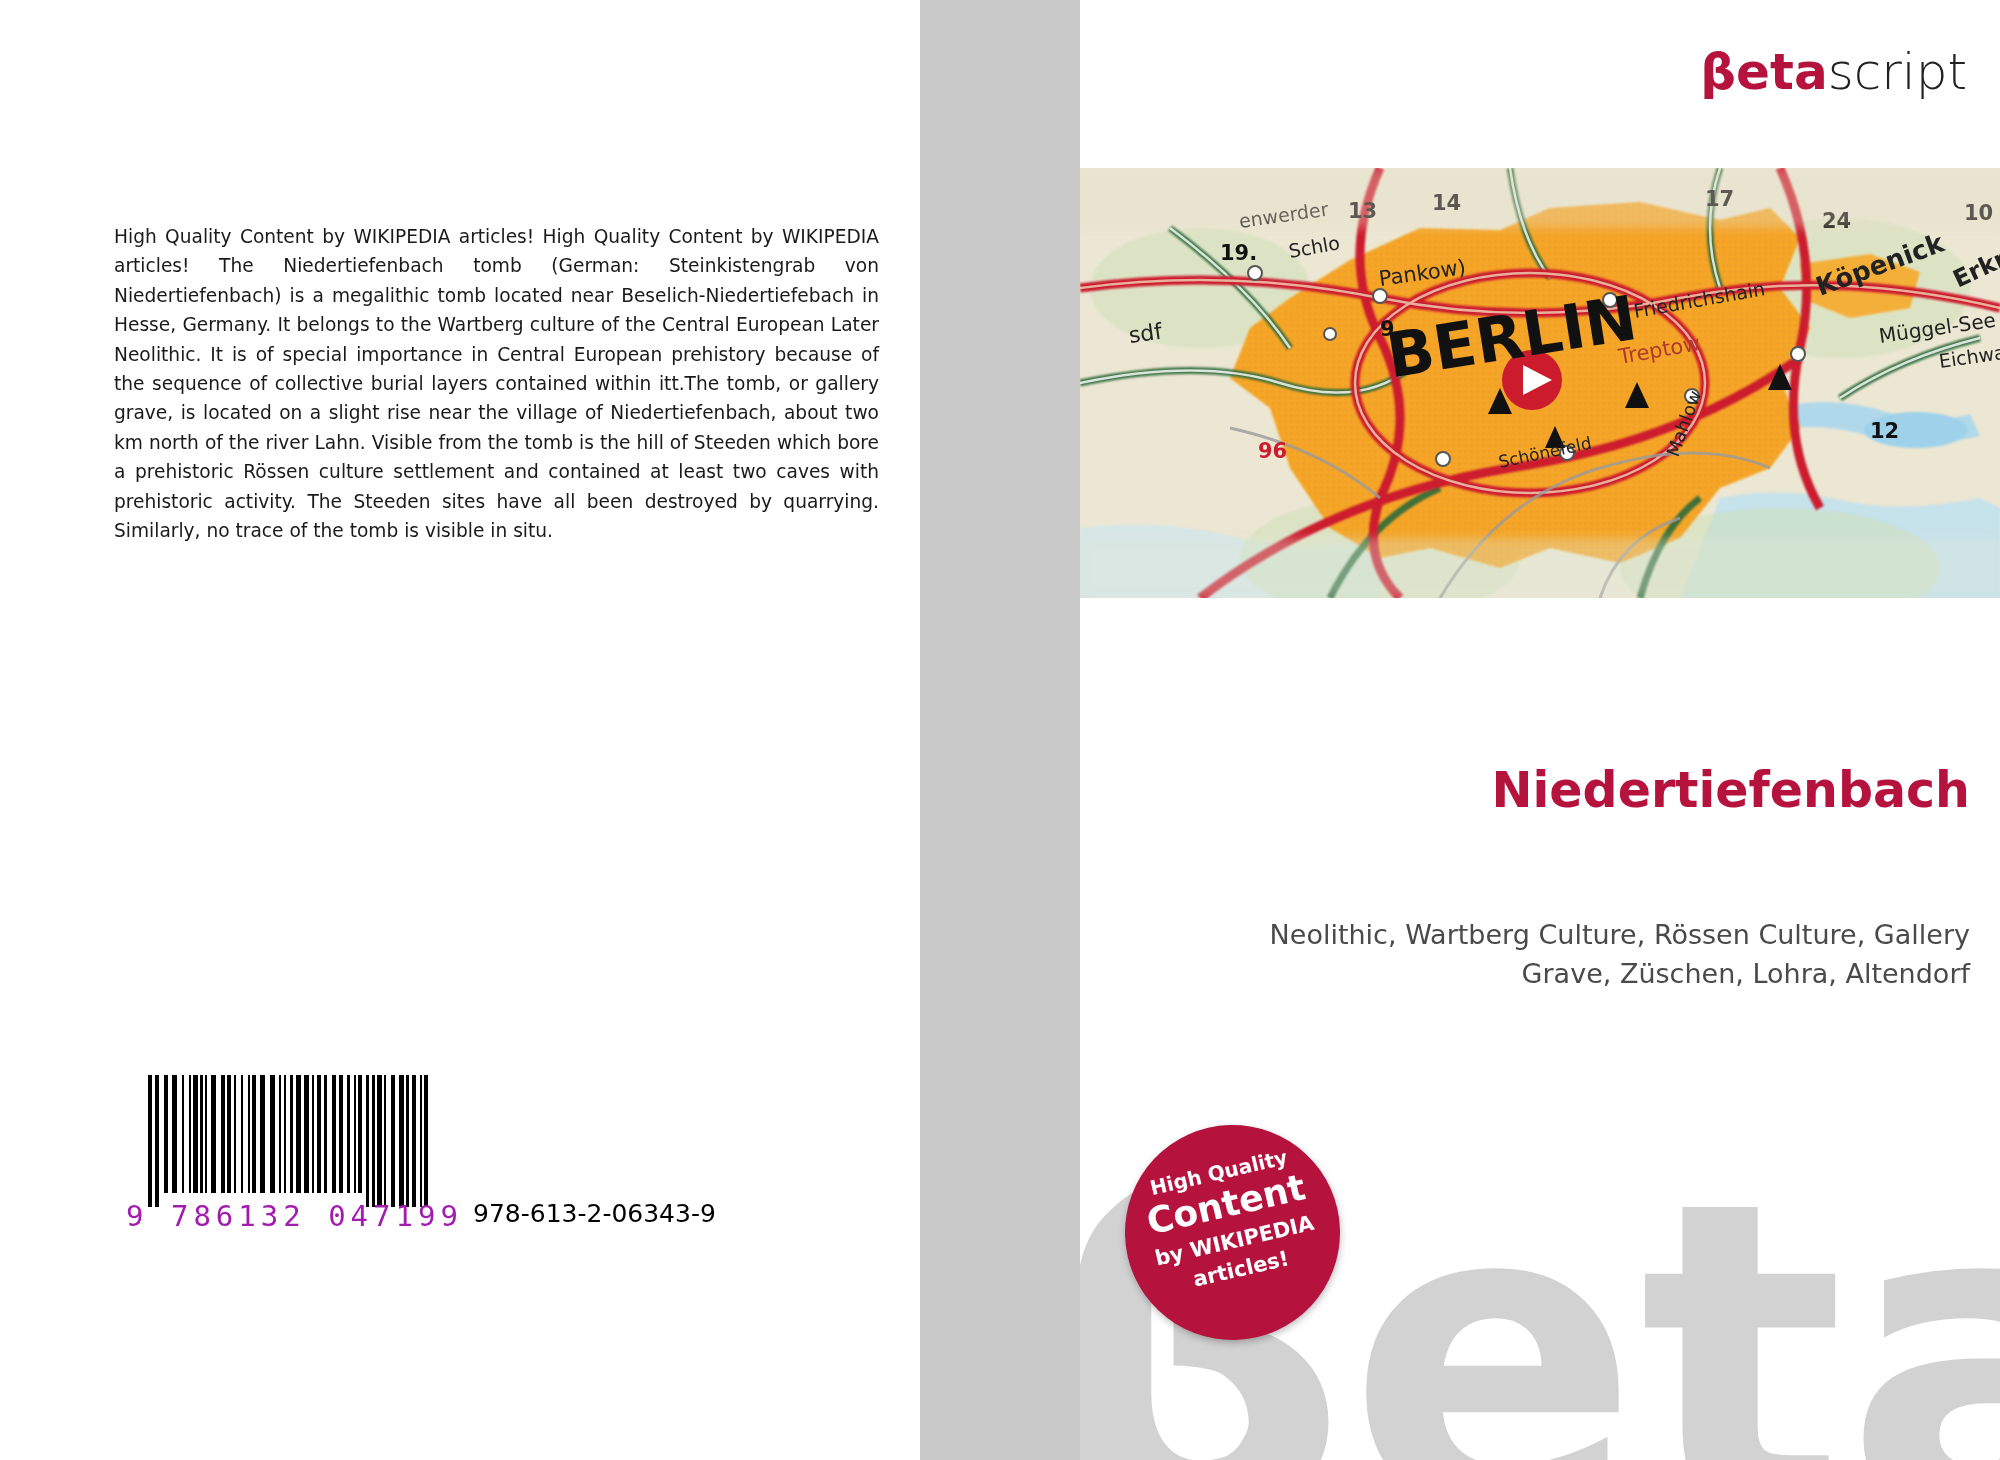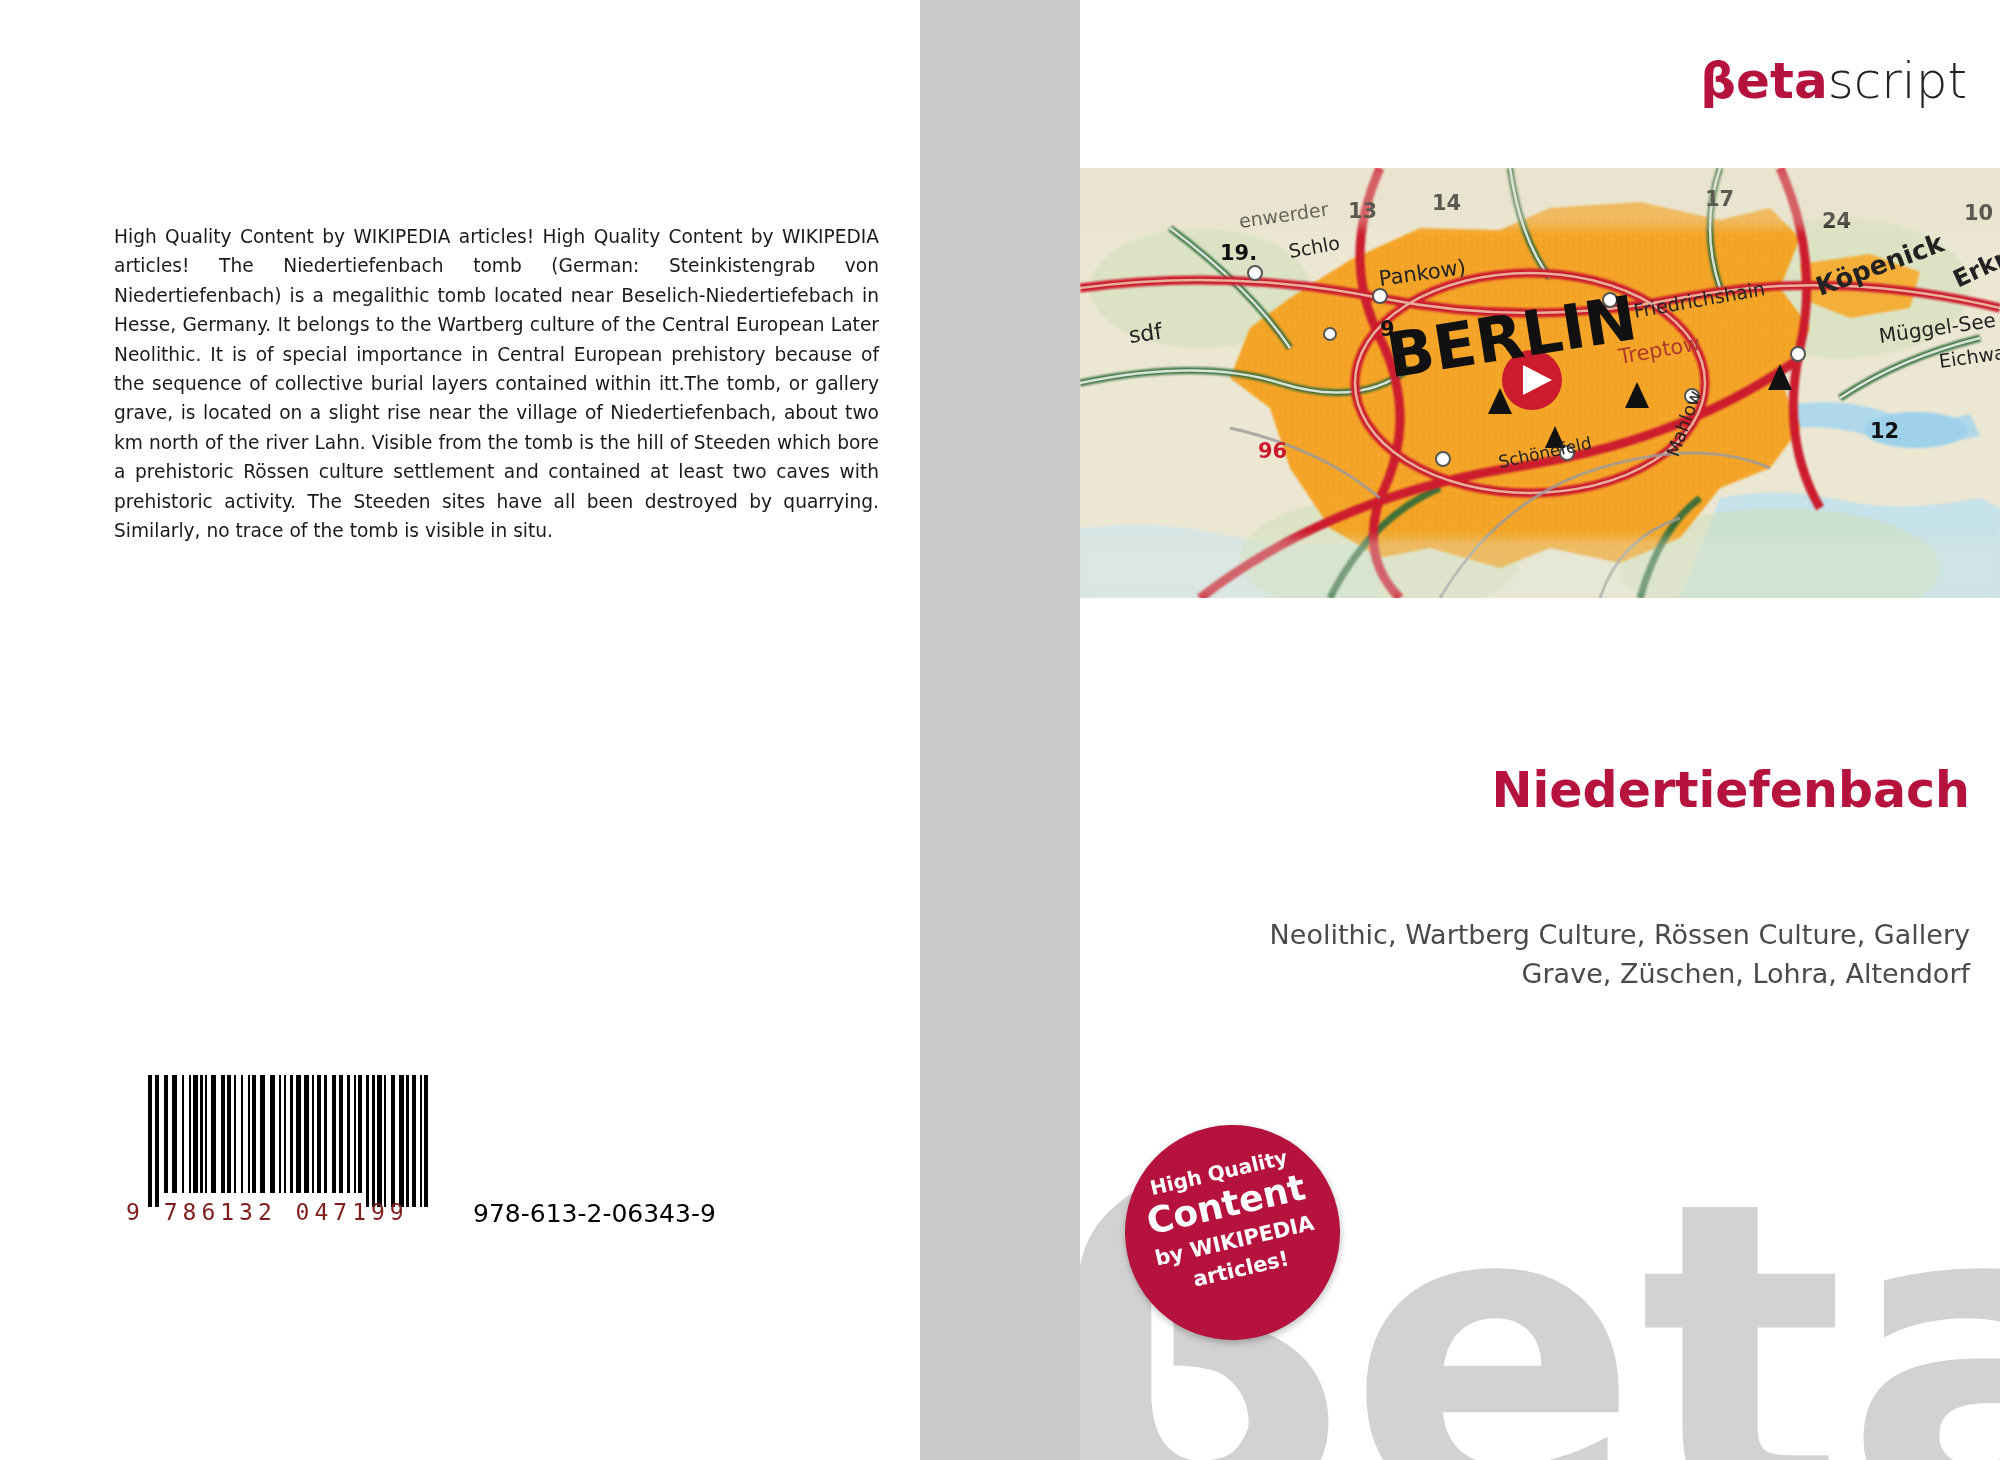--- a/index.html
+++ b/index.html
@@ -71,23 +71,23 @@
     background: #000;
     height: 100%;
   }
   .barcode-bars span.tall { height: 132px; }
   .barcode-digits {
     position: absolute;
     left: 8px;
     top: 124px;
     width: 330px;
     font-family: "DejaVu Sans Mono", monospace;
-    font-size: 23px;
+    font-size: 29px;
     letter-spacing: 5px;
-    color: #7f1d1d;
+    color: #a21caf;
     white-space: nowrap;
   }
   .isbn-text {
     position: absolute;
     left: 355px;
     top: 124px;
     font-size: 25px;
     color: #000;
     font-weight: 500;
     white-space: nowrap;
@@ -122,21 +122,21 @@
     color: #d2d2d2;
     font-weight: bold;
     letter-spacing: 0px;
     line-height: 1;
     user-select: none;
   }
 
   .publisher-logo {
     position: absolute;
     right: 33px;
-    top: 56px;
+    top: 47px;
     text-align: center;
     line-height: 1.02;
   }
   .publisher-logo .l1 {
     font-size: 50px;
     color: #222;
     font-weight: 300;
   }
   .publisher-logo .l1 .beta {
     color: #b5123e;

